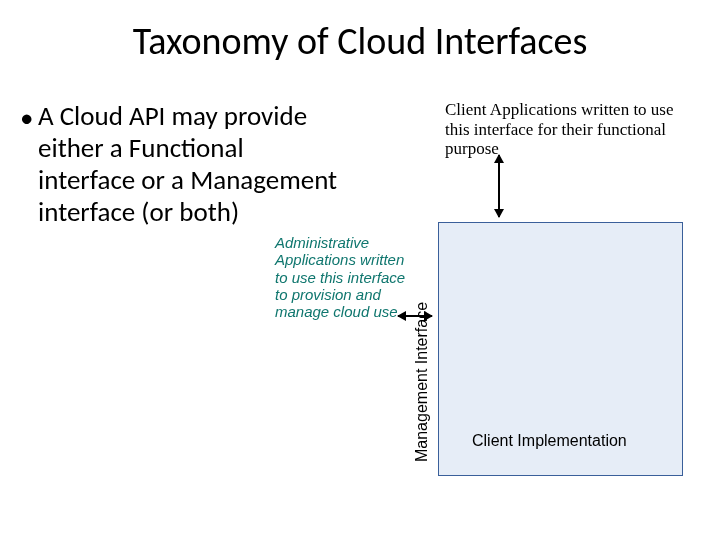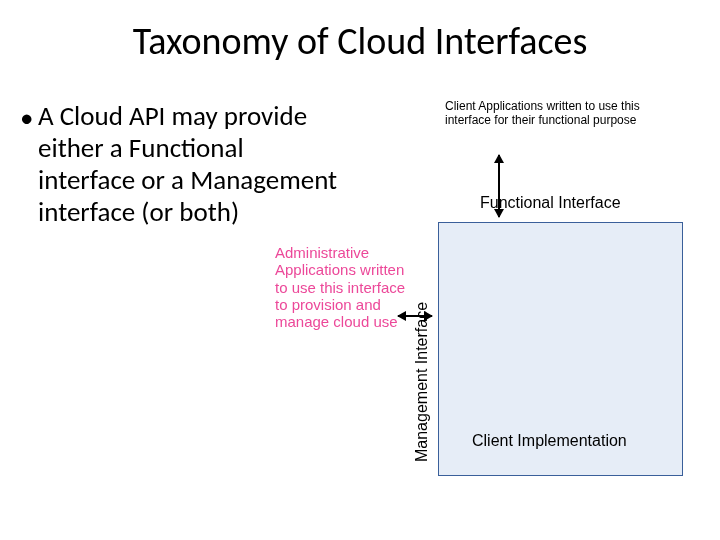--- a/index.html
+++ b/index.html
@@ -1,22 +1,22 @@
 <!DOCTYPE html>
 <html><head>
 <meta charset="utf-8">
 <style>
   * { margin: 0; padding: 0; box-sizing: border-box; }
   html, body { width: 720px; height: 540px; background: #fff; font-family: Calibri, Arial, sans-serif; overflow: hidden; }
   .slide { position: relative; width: 720px; height: 532px; }
   .title { position: absolute; top: 18px; left: 0; width: 720px; text-align: center; font-size: 38px; color: #000; font-weight: 400; }
   .bullet-wrap { position: absolute; top: 100px; left: 38px; width: 300px; font-size: 27px; line-height: 1.18; color: #000; }
   .bullet-wrap .dot { position: absolute; left: -18px; top: 2px; }
-  .admin-text { position: absolute; top: 244px; left: 275px; width: 135px; font-family: Arial, sans-serif; font-size: 15px; line-height: 1.15; color: #ec4899; }
-  .client-text { position: absolute; top: 100px; left: 445px; width: 235px; font-family: Liberation Sans, sans-serif; font-size: 12px; line-height: 1.15; color: #000; }
+  .admin-text { position: absolute; top: 234px; left: 275px; width: 135px; font-family: Arial, sans-serif; font-size: 15px; line-height: 1.15; color: #0f766e; font-style: italic; }
+  .client-text { position: absolute; top: 100px; left: 445px; width: 235px; font-family: Liberation Serif, serif; font-size: 17px; line-height: 1.15; color: #000; }
   .func-label { position: absolute; top: 194px; left: 480px; font-family: Arial, sans-serif; font-size: 16px; color: #000; }
   .mgmt-label { position: absolute; top: 462px; left: 413px; font-family: Arial, sans-serif; font-size: 16px; color: #000; transform: rotate(-90deg); transform-origin: left top; }
   .cloud-box { position: absolute; top: 222px; left: 438px; width: 245px; height: 254px; background: #e6edf7; border: 1px solid #3a5f9a; }
   .cloud-impl { position: absolute; top: 432px; left: 472px; font-family: Arial, sans-serif; font-size: 16px; color: #000; }
   
   .arrow-v { position: absolute; left: 498px; top: 155px; width: 2px; height: 62px; background: #000; }
   .arrow-v::before, .arrow-v::after { content: ""; position: absolute; left: -4px; width: 0; height: 0; border-left: 5px solid transparent; border-right: 5px solid transparent; }
   .arrow-v::before { top: -1px; border-bottom: 9px solid #000; }
   .arrow-v::after  { bottom: -1px; border-top: 9px solid #000; }
   .arrow-h { position: absolute; left: 398px; top: 315px; width: 34px; height: 2px; background: #000; }
@@ -33,21 +33,20 @@
 
   <div class="bullet-wrap">
     <span class="dot">•</span>
     <span>A Cloud API may provide either a Functional interface or a Management interface (or both)</span>
   </div>
 
   <div class="admin-text">Administrative Applications written to use this interface to provision and manage cloud use</div>
 
   <div class="client-text">Client Applications written to use this interface for their functional purpose</div>
 
-  <div class="func-label">Functional  Interface</div>
 
   <div class="cloud-box"></div>
 
   <div class="mgmt-label">Management  Interface</div>
 
   <div class="cloud-impl">Client Implementation</div>
 
   <div class="arrow-v"></div>
   <div class="arrow-h"></div>
 

